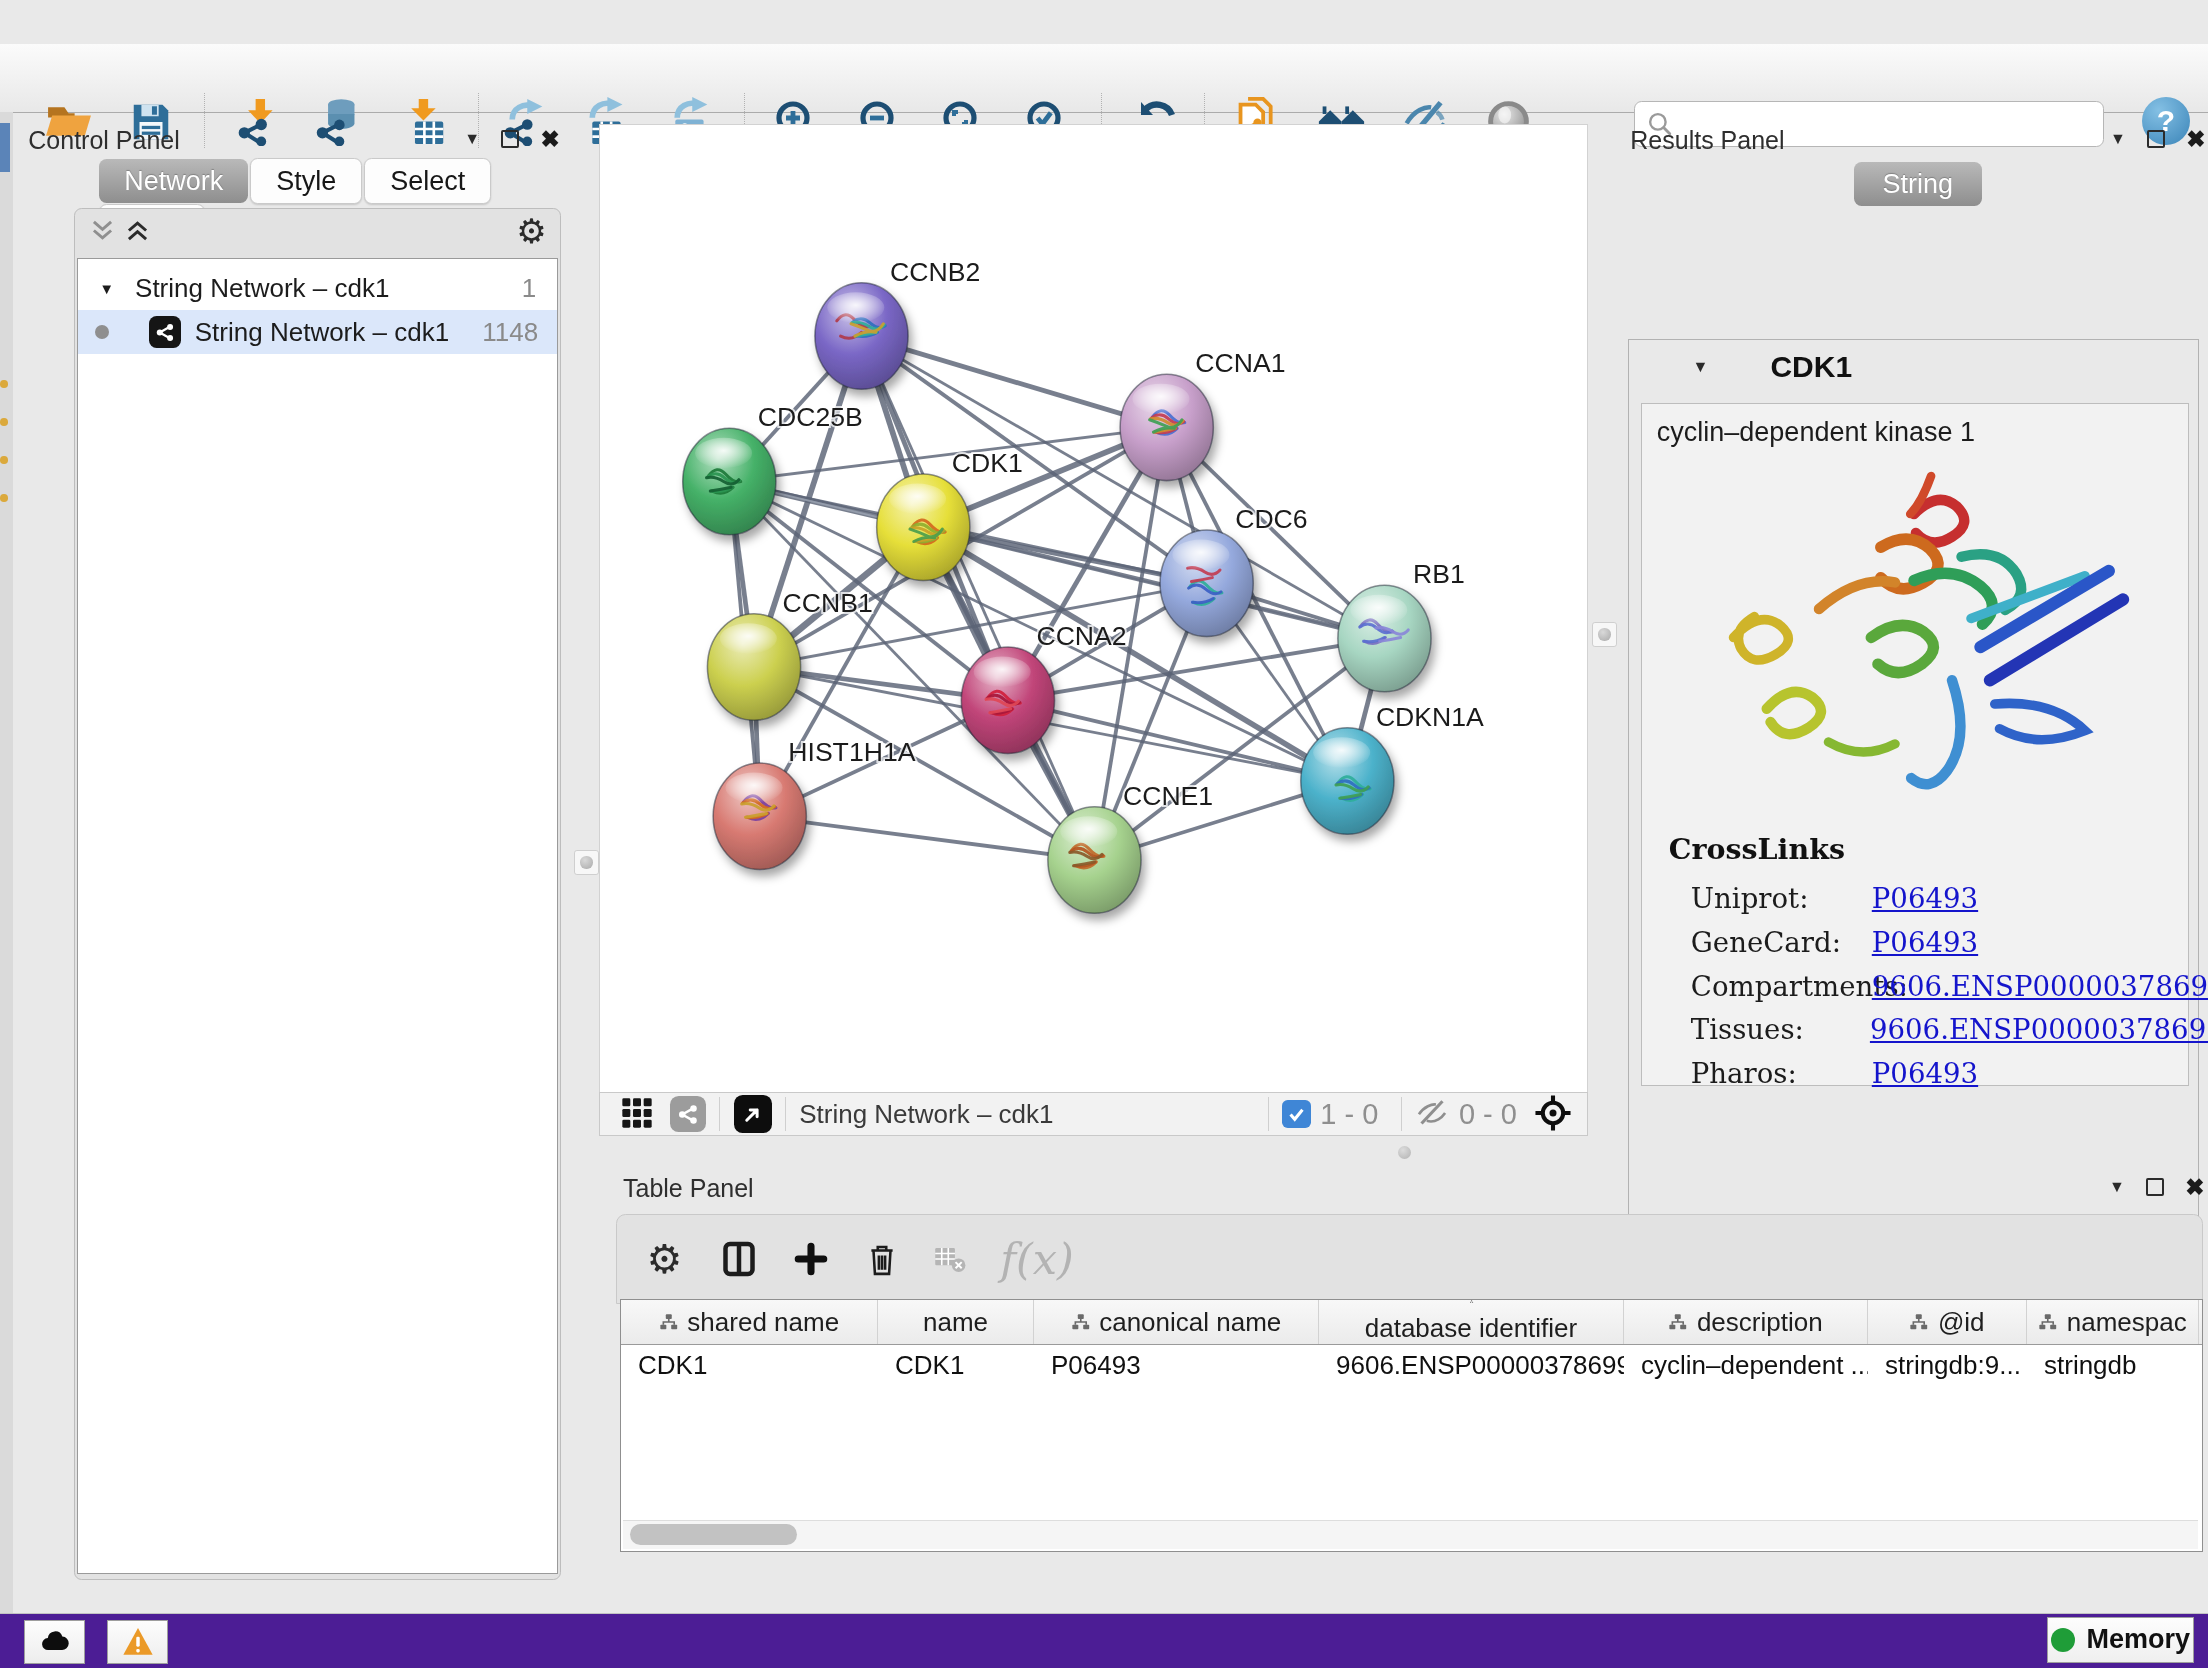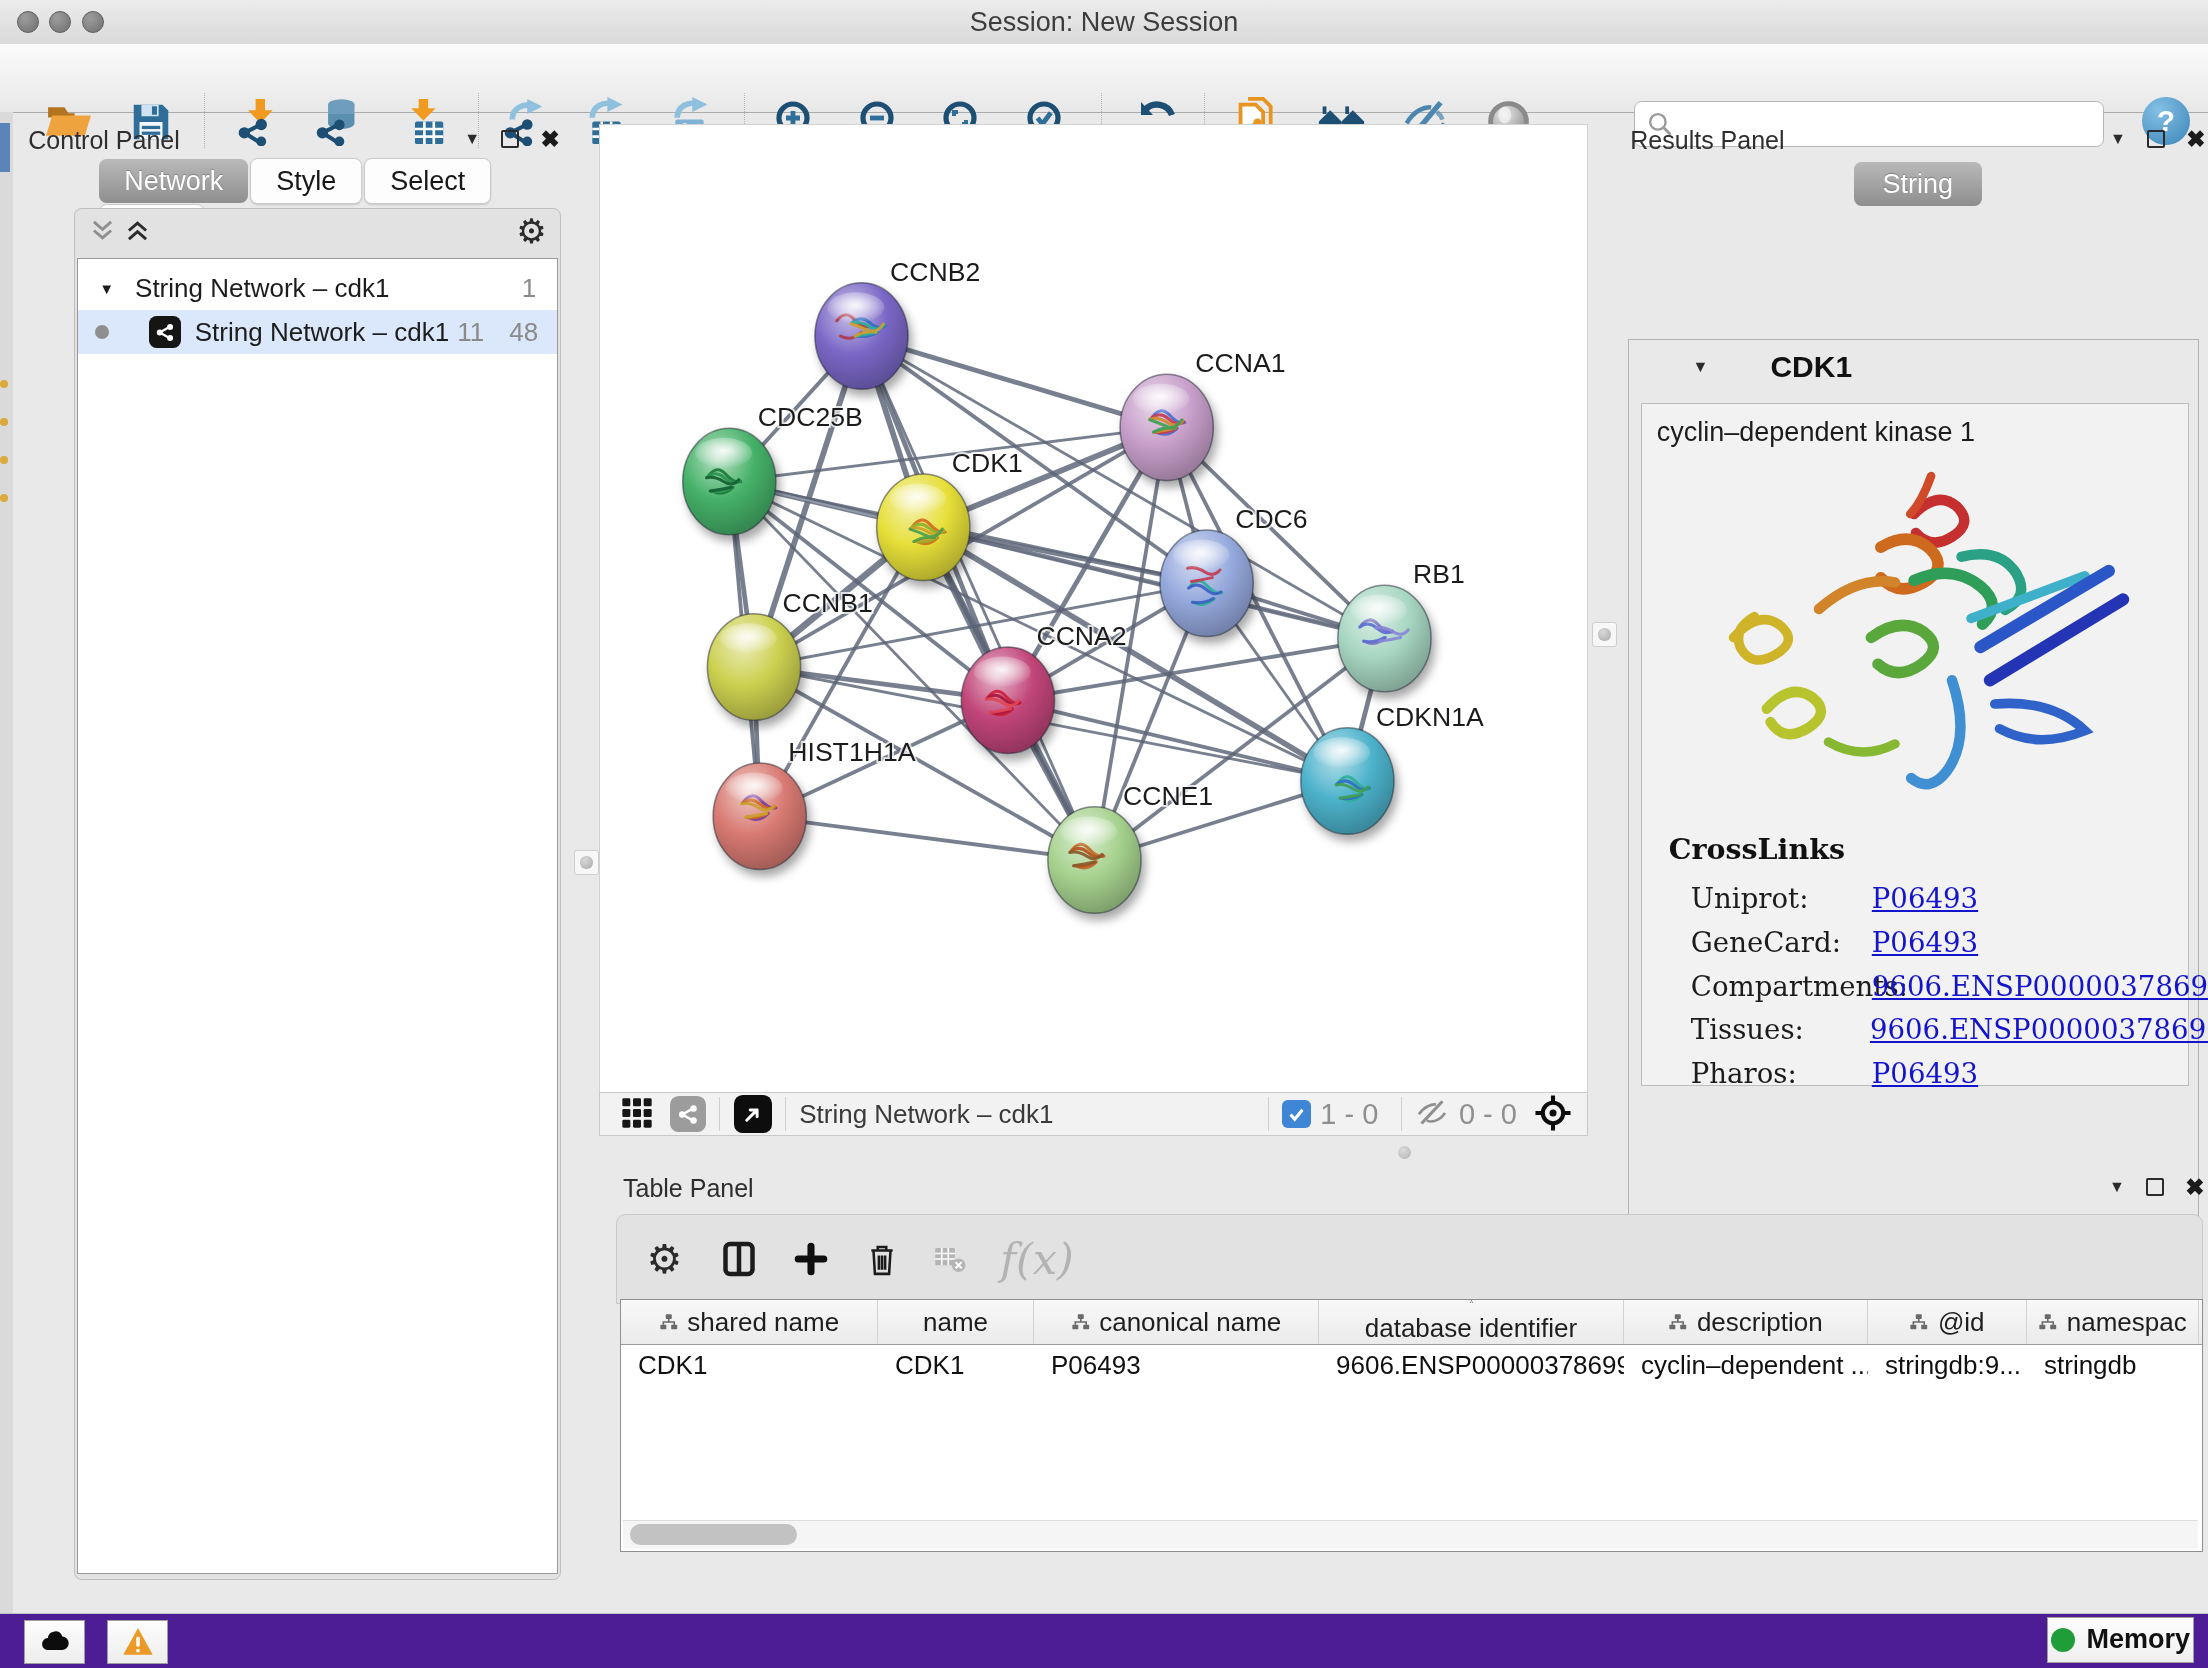--- a/index.html
+++ b/index.html
@@ -70,26 +70,20 @@
   .sbtn{position:absolute;top:5.7px;width:59px;height:42px;background:linear-gradient(#fdfdfd,#ededed);border:1.4px solid #9e9e9e;display:flex;align-items:center;justify-content:center;}
   .membtn{position:absolute;left:2047px;top:2.9px;width:145px;height:44px;background:linear-gradient(#fdfdfd,#efefef);border:1.4px solid #9e9e9e;display:flex;align-items:center;justify-content:center;gap:11.4px;font-size:27px;color:#111;}
   .memdot{width:24px;height:24px;border-radius:50%;background:#1f9d38;}
   .leftstrip{left:0;top:112px;width:13.3px;height:1556px;background:#dadada;}
 </style>
 </head>
 <body>
 
 <div id="app">
 
-  <div class="abs titlebar">
-    <span class="tl" style="left:17px"></span>
-    <span class="tl" style="left:49px"></span>
-    <span class="tl" style="left:82px"></span>
-    <div class="wtitle">Session: New Session</div>
-  </div>
 
   <div class="abs toolbar">
     <div class="tbtn" style="left:42px">
       <svg viewBox="0 0 24 24" width="49" height="49">
           <path d="M2 5h8l2 3h3v2H2z" fill="#b5741f"></path>
           <path d="M1 19L4 9h19l-3 10z" fill="#efa33f"></path>
         </svg>
     </div>
     <div class="tbtn" style="left:124px">
       <svg viewBox="0 0 24 24" width="46" height="46">
@@ -311,21 +305,21 @@
                 <g fill="#fff">
                   <path d="M5 10l8-4.5M5 10l8 4.5" stroke="#fff" stroke-width="2"></path>
                   <circle cx="5" cy="10" r="2.6"></circle>
                   <circle cx="14" cy="5.2" r="2.6"></circle>
                   <circle cx="14" cy="14.8" r="2.6"></circle>
                 </g>
               </svg>
           </span>
           <span style="margin-left:13.3px">String Network – cdk1</span>
           <span class="gnum" style="margin-left:auto">11</span>
-          <span class="gnum" style="margin-left:25px;margin-right:19px">48</span>
+          <span class="gnum" style="margin-right:19px">48</span>
         </div>
       </div>
     </div>
   </div>
 
   <div class="abs handle" style="left:574px;top:850px">
       <i></i>
     </div>
   <div class="abs handle" style="left:1592px;top:622px">
       <i></i>

